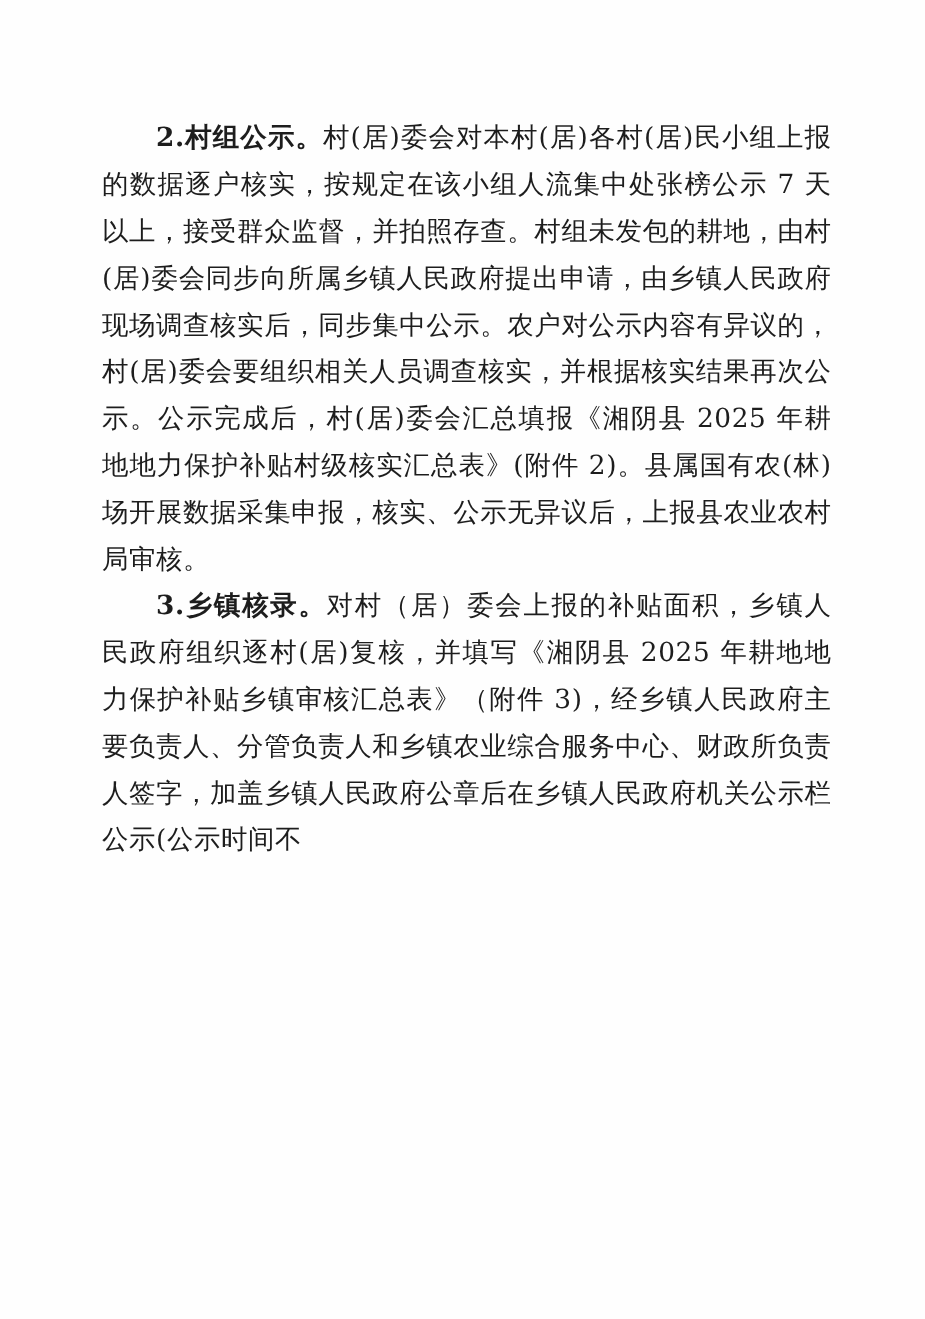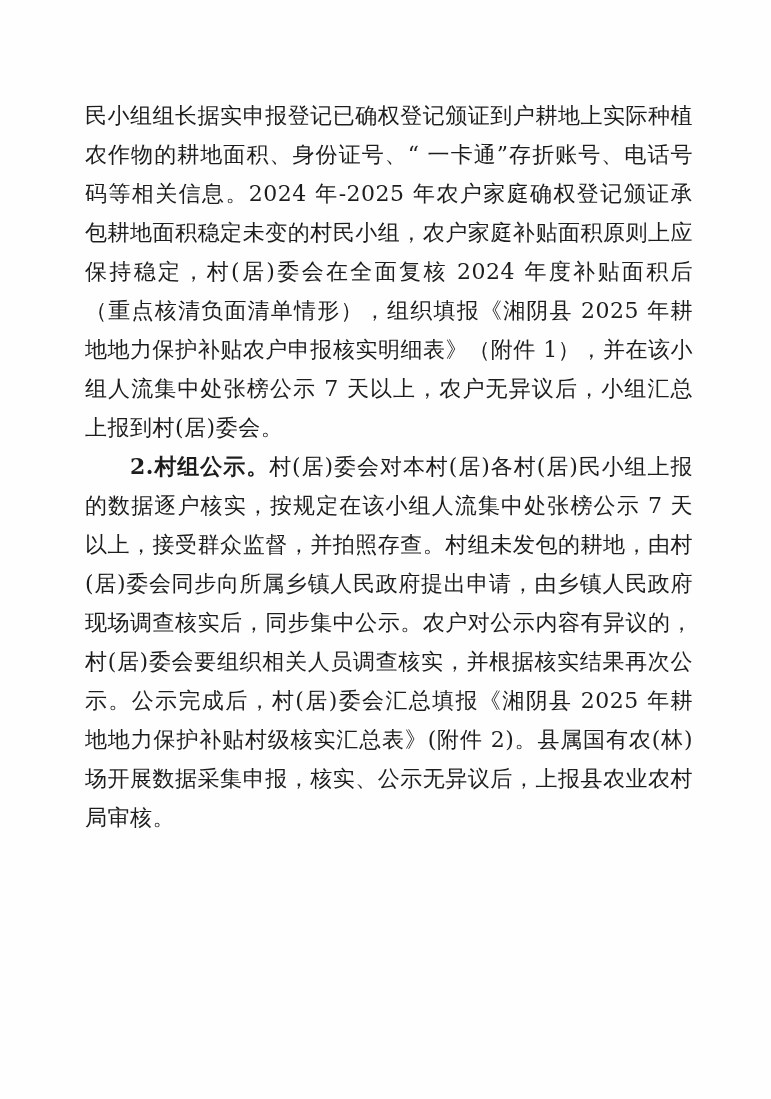--- a/index.html
+++ b/index.html
@@ -37,16 +37,16 @@
   .text-body b {
     font-weight: bold;
     margin-top: 40px;
   }
 </style>
 </head>
 <body>
 
 <div class="page">
   <div class="text-body" id="document-body" style="color: rgb(29, 29, 29);">
-      <p><span>民小组组长据实申报登记已确权登记颁证到户耕地上实际种植农作物的耕地面积、身份证号、“ 一卡通”存折账号、电话号码等相关信息。2024 年-2025 年农户家庭确权登记颁证承包耕地面积稳定未变的村民小组，农户家庭补贴面积原则上应保持稳定，村(居)委会在全面复核 2024 年度补贴面积后（重点核清负面清单情形），组织填报《湘阴县 2025 年耕地地力保护补贴农户申报核实明细表》（附件 1），并在该小组人流集中处张榜公示 7 天以上，农户无异议后，小组汇总上报到村(居)委会。</span></p>
       <p class="indent"><b>2.村组公示。</b><span>村(居)委会对本村(居)各村(居)民小组上报的数据逐户核实，按规定在该小组人流集中处张榜公示 7 天以上，接受群众监督，并拍照存查。村组未发包的耕地，由村(居)委会同步向所属乡镇人民政府提出申请，由乡镇人民政府现场调查核实后，同步集中公示。农户对公示内容有异议的，村(居)委会要组织相关人员调查核实，并根据核实结果再次公示。公示完成后，村(居)委会汇总填报《湘阴县 2025 年耕地地力保护补贴村级核实汇总表》(附件 2)。县属国有农(林)场开展数据采集申报，核实、公示无异议后，上报县农业农村局审核。</span></p>
+      <p class="indent"><b>3.乡镇核录。</b><span>对村（居）委会上报的补贴面积，乡镇人民政府组织逐村(居)复核，并填写《湘阴县 2025 年耕地地力保护补贴乡镇审核汇总表》（附件 3)，经乡镇人民政府主要负责人、分管负责人和乡镇农业综合服务中心、财政所负责人签字，加盖乡镇人民政府公章后在乡镇人民政府机关公示栏公示(公示时间不</span></p>
     </div>
 </div>
 
 </body></html>

